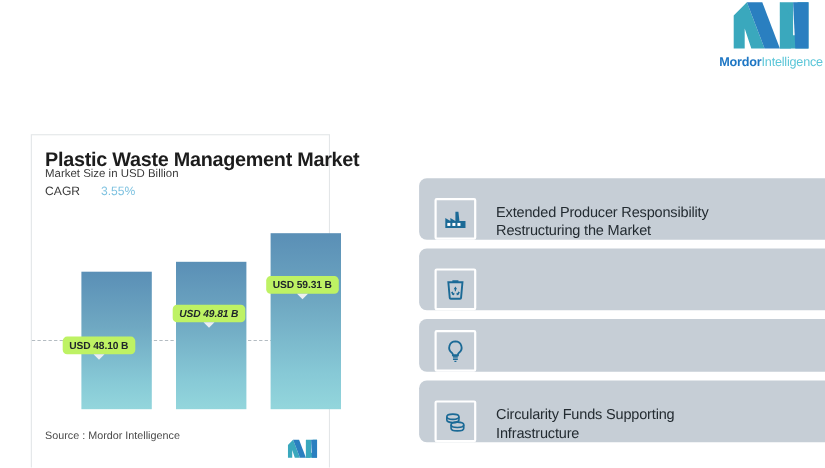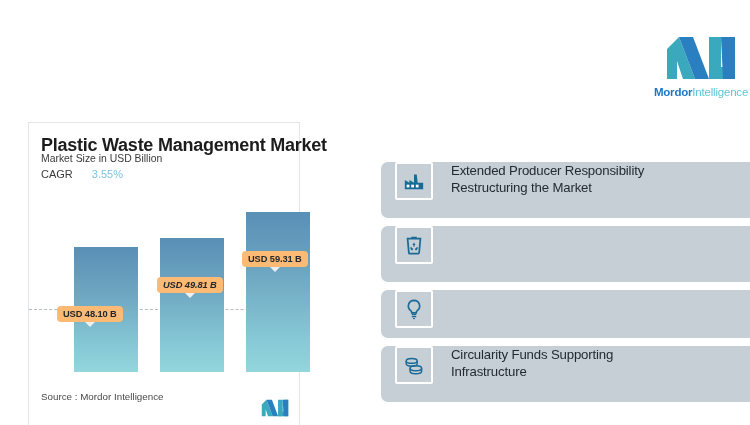--- a/index.html
+++ b/index.html
@@ -20,21 +20,21 @@
   #brand-logo {
     position: absolute;
     left: 652px;
     top: 0px;
     width: 98px;
     height: 98px;
     background: #ffffff;
     display: flex;
     flex-direction: column;
     align-items: center;
-    justify-content: flex-end;
+    justify-content: flex-start;
   }
   #brand-logo .mark {
     width: 72px;
     height: 46px;
     display: block;
   }
   #brand-logo .wordmark {
     margin-top: 5px;
     font-size: 11.5px;
     letter-spacing: -0.2px;
@@ -102,21 +102,21 @@
     position: absolute;
     bottom: 0;
     background: linear-gradient(180deg, #5a8fb6 0%, #6fa8c2 40%, #87c9d6 80%, #93d6dc 100%);
   }
   #bar-0 { left: 45px;  width: 64px; height: 125px; }
   #bar-1 { left: 131px; width: 64px; height: 134px; }
   #bar-2 { left: 217px; width: 64px; height: 160px; }
 
   .bar-label {
     position: absolute;
-    background: #fdba74;
+    background: #bef264;
     border-radius: 4px;
     padding: 3px 6px 3px 6px;
     font-size: 9.3px;
     font-weight: bold;
     color: #21272b;
     white-space: nowrap;
     letter-spacing: -0.1px;
   }
   .bar-label::after {
     content: "";
@@ -155,21 +155,21 @@
     left: 381px;
     top: 162px;
     width: 369px;
   }
   .insight-row {
     position: relative;
     width: 369px;
     background: #c6ced6;
     border-radius: 7px 0 0 7px;
     display: flex;
-    align-items: flex-start;
+    align-items: flex-end;
     box-sizing: border-box;
     padding: 0 10px 0 14px;
     margin-bottom: 8px;
   }
   .insight-row.h2 { height: 56px; }
   .insight-row.h1 { height: 48px; }
   .icon-box {
     width: 34px;
     height: 34px;
     min-width: 34px;

